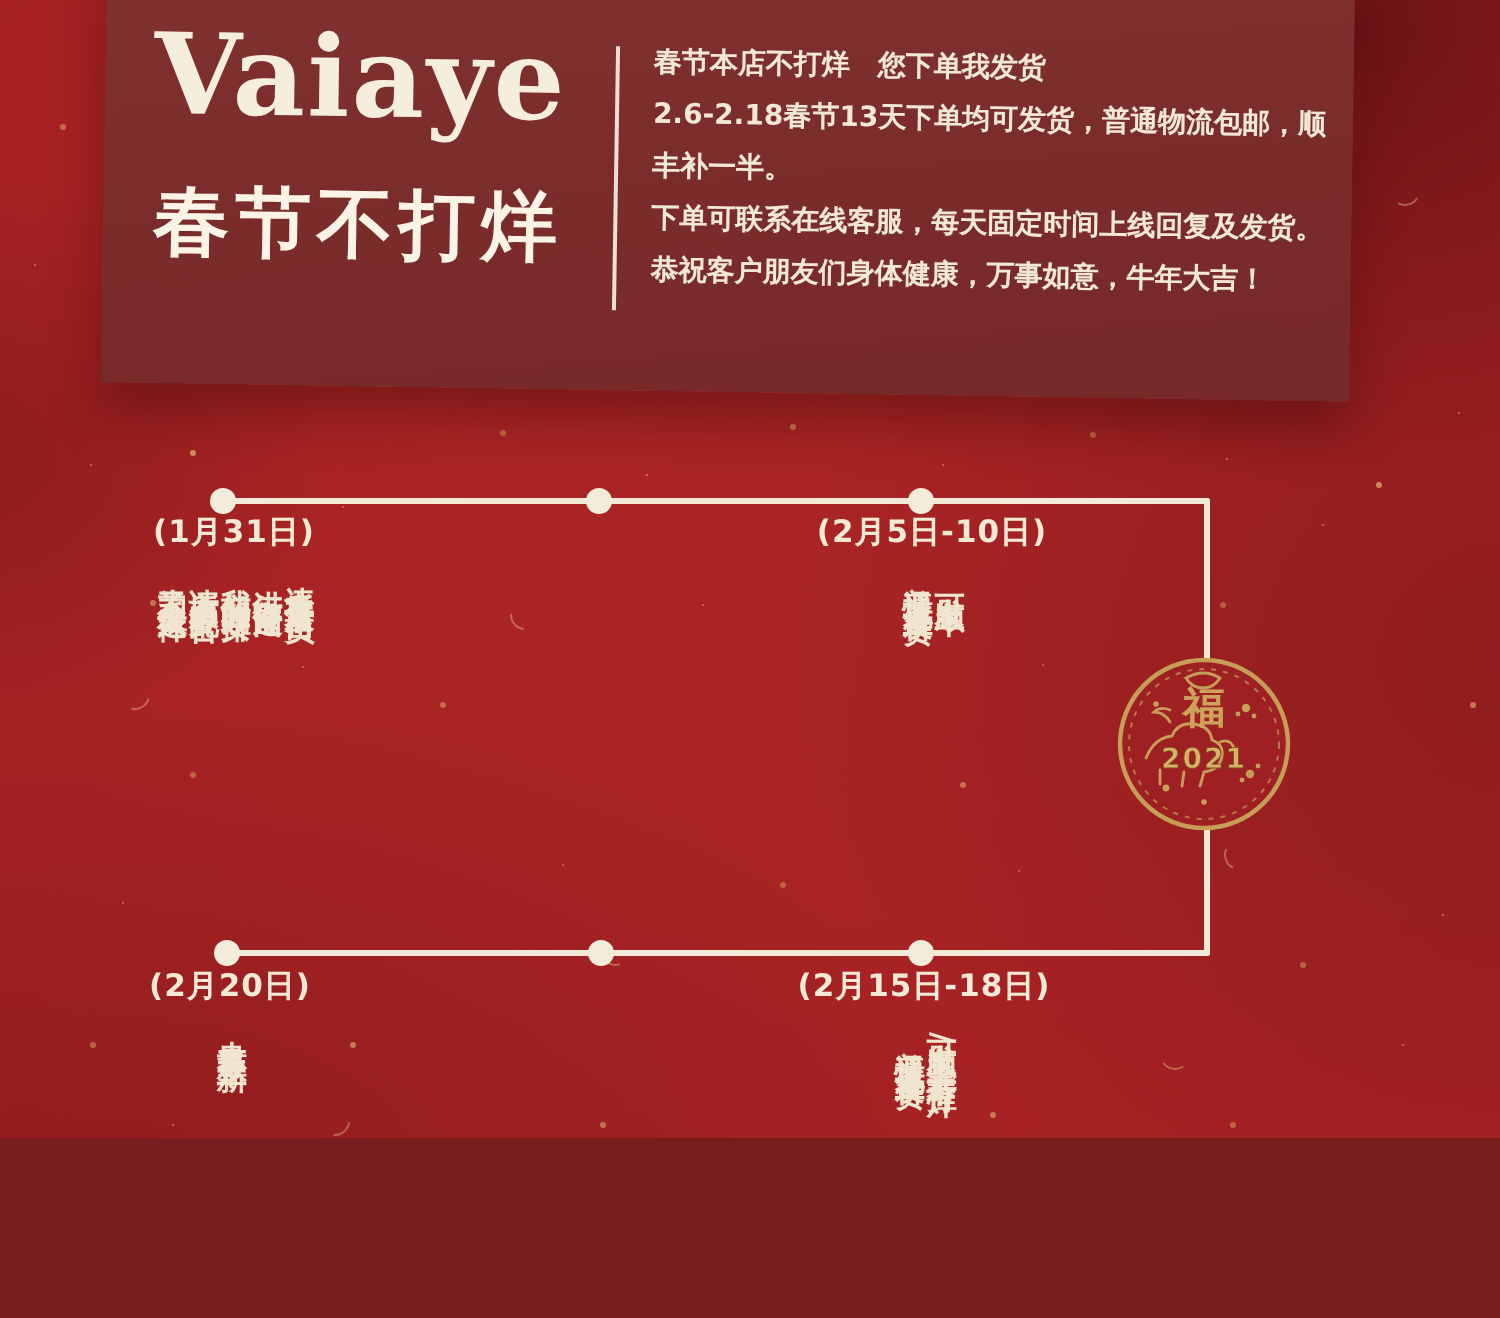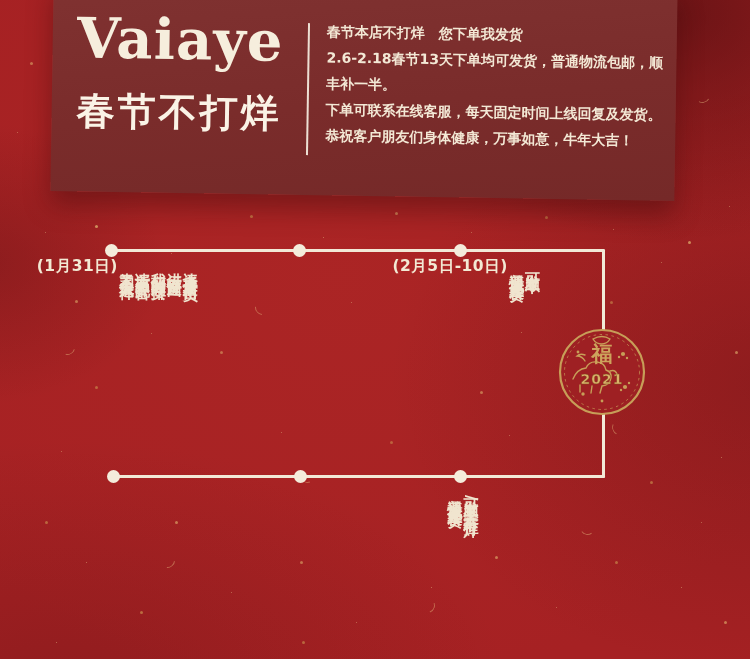--- a/index.html
+++ b/index.html
@@ -1,17 +1,17 @@
 <!DOCTYPE html>
 <html><head>
 <meta charset="utf-8">
 <style>
   html,body{margin:0;padding:0;background:#7a1d1f;}
   .stage{
-    position:relative;width:750px;height:659px;overflow:hidden;
+    position:relative;width:750px;height:569px;overflow:hidden;
     font-family:"DejaVu Sans","Liberation Sans",sans-serif;
     background:
       radial-gradient(430px 330px at 90% 2%, rgba(58,8,10,.55), transparent 70%),
       radial-gradient(520px 420px at 102% 58%, rgba(92,16,18,.32), transparent 72%),
       radial-gradient(620px 340px at 8% 104%, rgba(92,16,18,.28), transparent 72%),
       radial-gradient(260px 200px at -2% 40%, rgba(80,14,16,.30), transparent 70%),
       radial-gradient(900px 700px at 45% 42%, rgba(214,70,52,.10), transparent 60%),
       #a62123;
   }
   
@@ -54,22 +54,22 @@
   .card-left{width:255px;display:flex;flex-direction:column;align-items:center;padding-top:30px;}
   .logo{font-family:"DejaVu Serif","Liberation Serif",serif;font-weight:700;
         font-size:56px;line-height:1;color:#f6eedd;letter-spacing:1px;}
   .subtitle{margin-top:20px;font-size:38px;font-weight:800;letter-spacing:3px;color:#faf3e6;}
   .card-divider{width:2px;height:132px;background:rgba(250,243,230,.9);align-self:center;}
   .card-right{flex:1;padding:35px 4px 0 17px;font-size:14px;font-weight:700;
               line-height:26px;color:#f3e8d5;white-space:pre-line;}
   
   .tl-line{position:absolute;background:#f2e9d7;z-index:2;border-radius:2px;}
   .dot{position:absolute;width:13px;height:13px;border-radius:50%;background:#f4ecdb;z-index:3;}
-  .tl-item{position:absolute;display:flex;flex-direction:row;align-items:center;
-           transform:translateX(-50%);z-index:4;color:#f3e9d4;}
+  .tl-item{position:absolute;display:flex;flex-direction:column;align-items:center;
+           transform:translateX(-50%);z-index:4;color:#f3e9d4;text-align:center;}
   .tl-date{font-size:15.5px;font-weight:700;white-space:nowrap;letter-spacing:.5px;}
   .tl-cols{margin-top:4px;writing-mode:vertical-lr;white-space:pre-line;
            font-size:15px;font-weight:700;line-height:1.06;letter-spacing:2px;color:#f0e5cf;}
   .coin{position:absolute;left:557px;top:327px;width:90px;height:90px;z-index:6;}
 </style>
 </head>
 <body>
 
 <div class="stage">
 
@@ -115,21 +115,26 @@
 进行寄件退回
 违者丢件后果自负</div>
   </div>
   <div class="tl-item" style="left:466px;top:256px">
     <div class="tl-date">(2月5日-10日)</div>
     <div class="tl-cols">普通快递停止发货
 可发顺丰</div>
   </div>
 
 
+  <div class="tl-item" style="left:115px;top:483px">
+    <div class="tl-date">(2月20日)</div>
+    <div class="tl-cols">大量春款上新</div>
+  </div>
   <div class="tl-item" style="left:462px;top:483px">
+    <div class="tl-date">(2月15日-18日)</div>
     <div class="tl-cols">普通快递停止发货
 可发顺丰/春节不打烊</div>
   </div>
 
   <svg class="coin" viewBox="0 0 90 90">
     <circle cx="45" cy="45" r="42" fill="#9e2023" stroke="#c79e58" stroke-width="2.2"></circle>
     <circle cx="45" cy="45" r="37.5" fill="none" stroke="#c79e58" stroke-width="1" stroke-dasharray="2.5 3.5" opacity=".7"></circle>
     <g stroke="#c79e58" fill="none" stroke-width="1.4" stroke-linecap="round">
       <path d="M16,52 q4,-10 13,-11 q3,-7 11,-6 q8,1 9,8 q6,2 5,8 q-1,7 -9,8 l-2,7 m-8,-7 l-1,7 m-11,-8 l0,7"></path>
       <path d="M28,34 q-3,-5 -8,-5 q3,-3 8,-1"></path>

